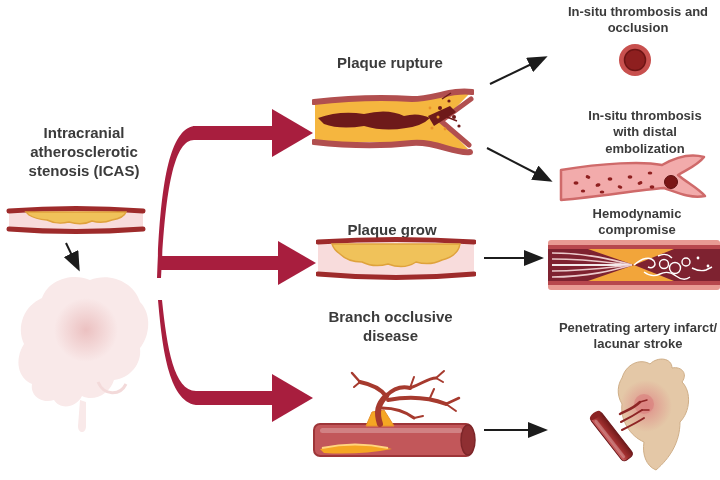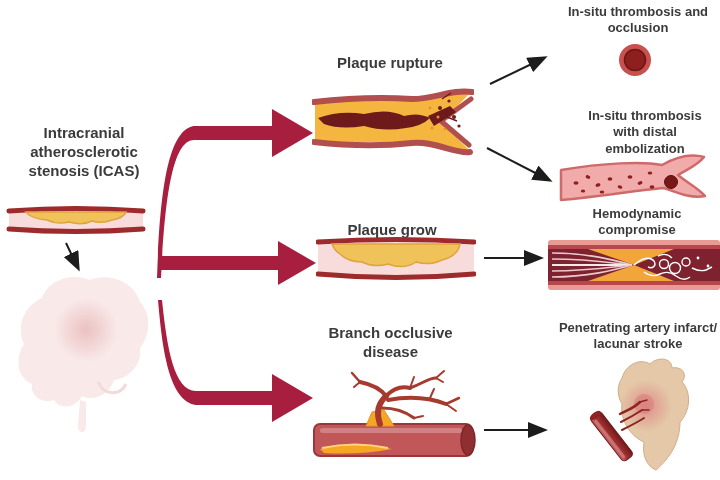--- a/index.html
+++ b/index.html
@@ -53,21 +53,21 @@
       <polygon points="130,141 168,163 130,185"></polygon>
 
       <path d="M48 305 C20 301 14 245 10 200 L14 200 C19 248 26 291 48 291 Z"></path>
       <polygon points="48,291 126,291 126,305 48,305"></polygon>
       <polygon points="124,274 165,298 124,322"></polygon>
     </g>
   </svg>
 
   <div class="lbl lbl-lg" style="left:310px;top:54px;width:160px;">Plaque rupture</div>
   <div class="lbl lbl-lg" style="left:312px;top:221px;width:160px;">Plaque grow</div>
-  <div class="lbl lbl-lg" style="left:308px;top:324px;width:165px;">Branch occlusive disease</div>
+  <div class="lbl lbl-lg" style="left:308px;top:308px;width:165px;">Branch occlusive disease</div>
 
   <svg class="abs" style="left:312px;top:86px;" width="162" height="75" viewBox="0 0 162 75">
     <path d="M3 16 L100 12 C122 12 140 4 158 7 L130 36 L156 63 C140 66 124 58 104 56 L3 56 Z" fill="#f5b63f"></path>
     <path d="M2 16 Q55 10 100 13 C122 13 140 3 160 6" stroke="#b14f4f" stroke-width="6" fill="none" stroke-linecap="round"></path>
     <path d="M2 56 Q55 62 100 57 C124 55 142 68 158 66" stroke="#b14f4f" stroke-width="6" fill="none" stroke-linecap="round"></path>
     <path d="M159 13 L129 35 L157 59" stroke="#b14f4f" stroke-width="5" fill="none" stroke-linecap="round" stroke-linejoin="round"></path>
     <path d="M6 32 Q28 24 52 28 Q76 22 92 30 Q106 26 118 32 Q110 40 94 42 Q72 46 52 40 Q28 44 12 38 Z" fill="#6e1a1a"></path>
     <polygon points="116,30 138,20 144,26 122,40" fill="#6e1a1a"></polygon>
     <circle cx="128" cy="22" r="2" fill="#6e1a1a"></circle>
     <circle cx="137" cy="15" r="1.6" fill="#6e1a1a"></circle>

